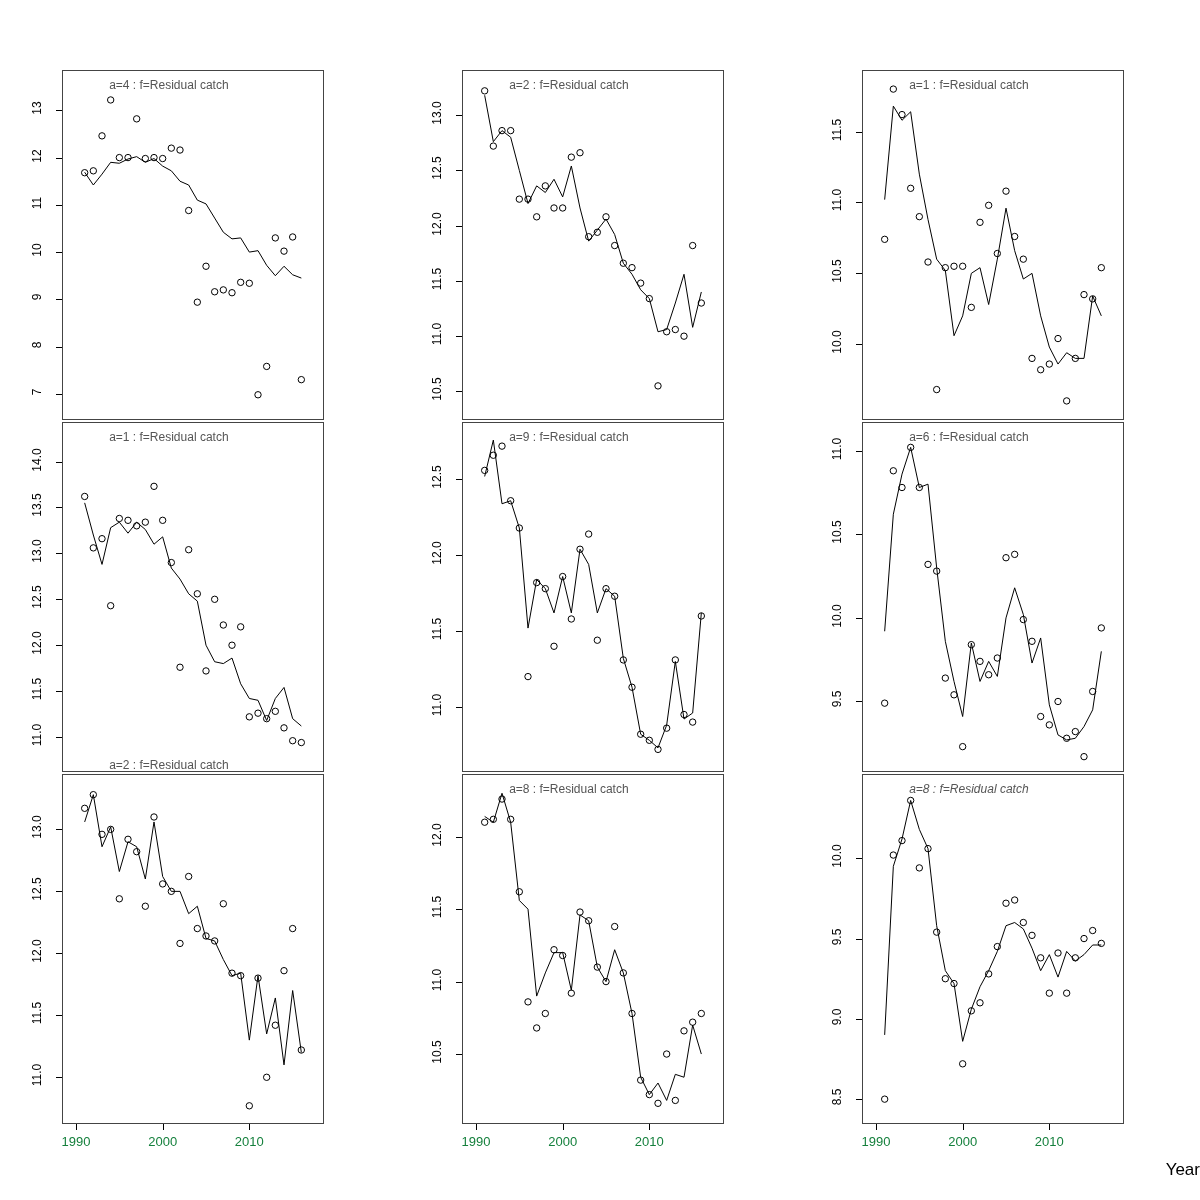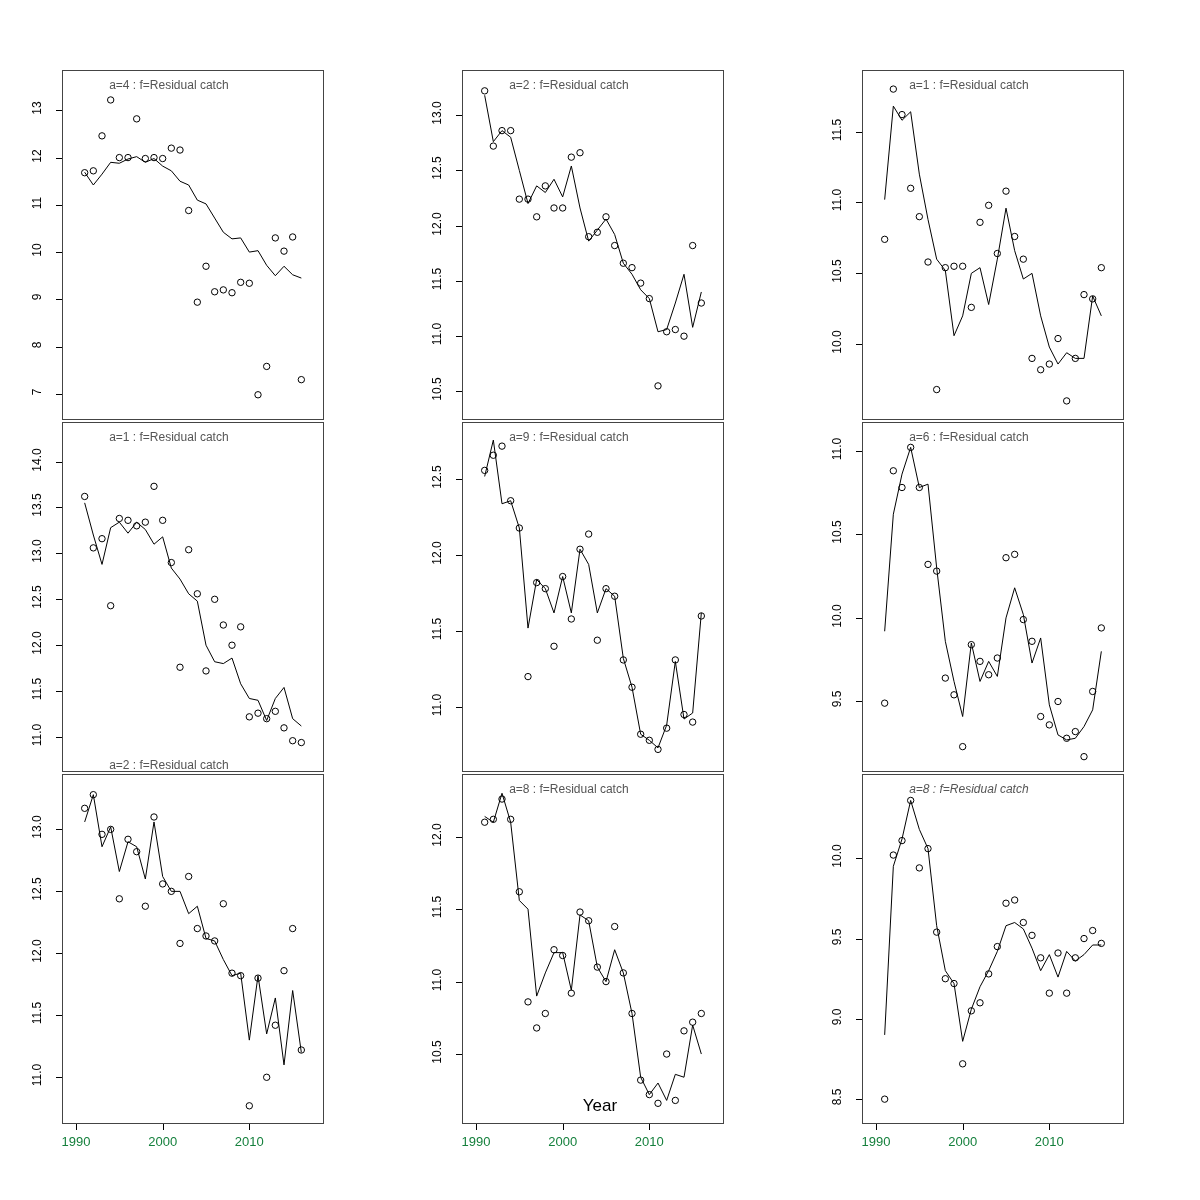--- a/index.html
+++ b/index.html
@@ -542,13 +542,13 @@
           <circle class="pt" cx="1066.67" cy="993.16" r="3.2"></circle>
           <circle class="pt" cx="1075.33" cy="957.83" r="3.2"></circle>
           <circle class="pt" cx="1084.00" cy="938.56" r="3.2"></circle>
           <circle class="pt" cx="1092.67" cy="930.53" r="3.2"></circle>
           <circle class="pt" cx="1101.33" cy="943.38" r="3.2"></circle>
         </g>
       </svg>
     </div>
   </div>
 
-<div class="xlabel" style="top:1096px;">Year</div>
+<div class="xlabel" style="top:1160px;text-align:right;">Year</div>
 
 </body></html>

